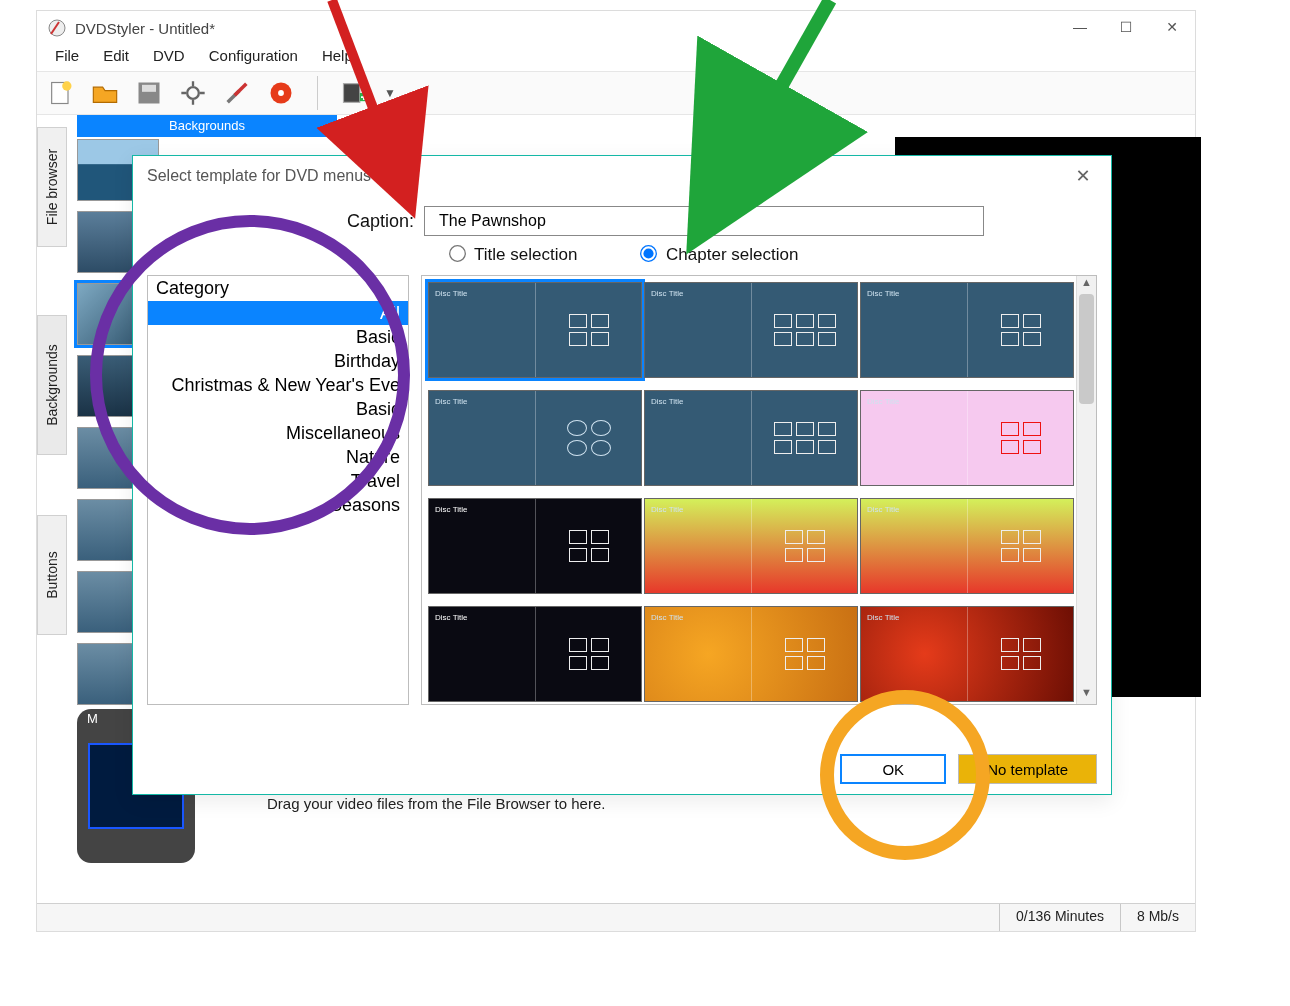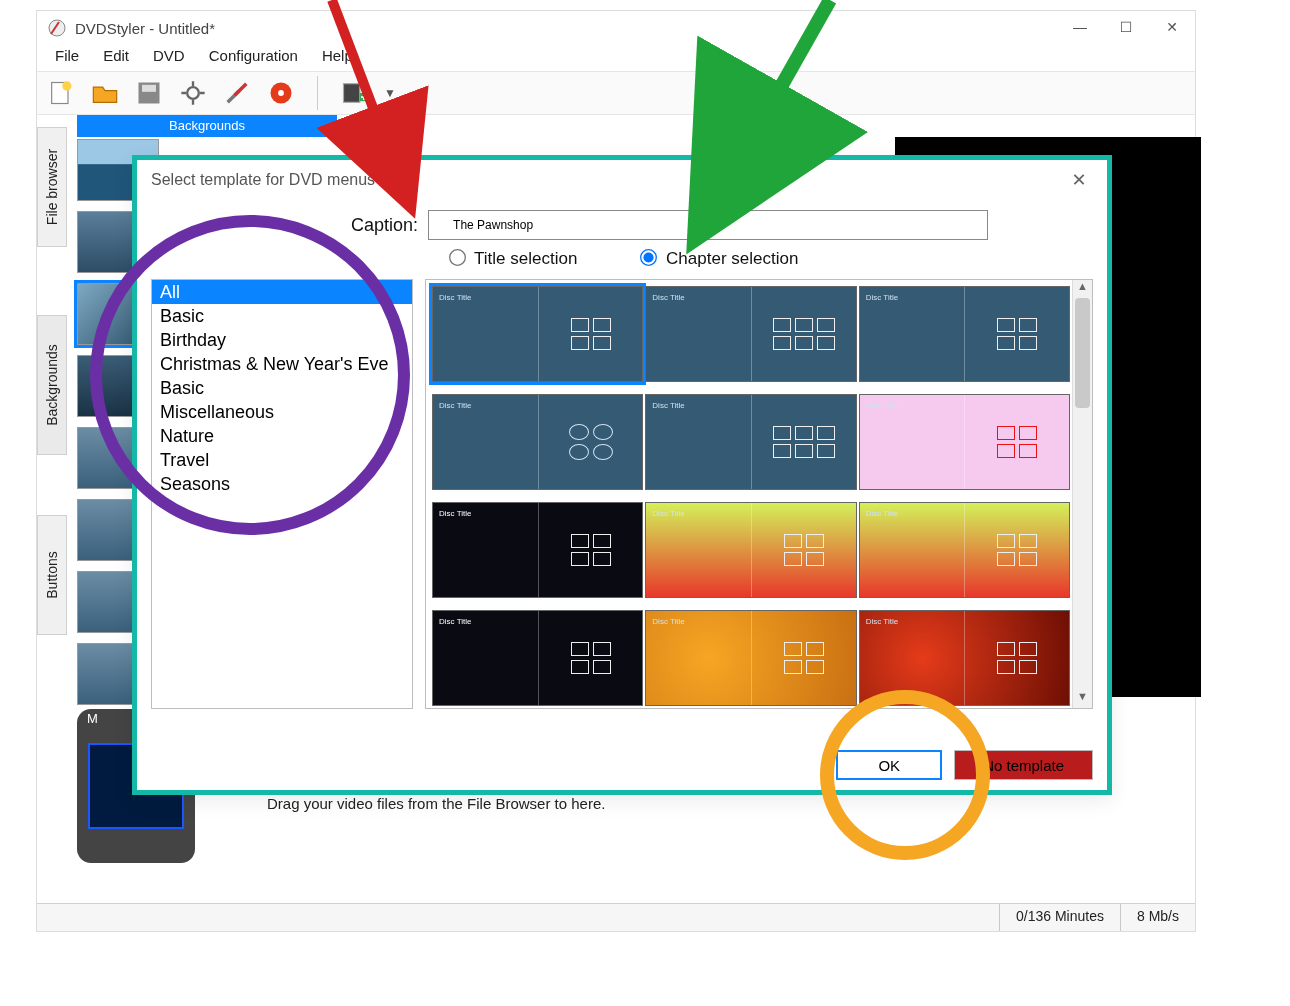--- a/index.html
+++ b/index.html
@@ -35,33 +35,33 @@
   .track-area { position:absolute; left:40px; bottom:6px; right:8px; height:180px; }
   .track-tile { position:absolute; left:0; top:6px; width:118px; height:154px; border-radius:14px; background:#444; display:flex; align-items:center; justify-content:center; }
   .track-tile .inner { width:96px; height:86px; background:#001b3f; border:2px solid #1a57ff; }
   .track-tile .lbl { position:absolute; top:2px; left:10px; color:#fff; font-size:13px; }
   .drag-hint { position:absolute; left:190px; top:92px; font-size:15px; color:#222; }
   .statusbar { position:absolute; left:0; right:0; bottom:0; height:28px; border-top:1px solid #d0d0d0; background:#f6f6f6; display:flex; }
   .statusbar .cell { border-left:1px solid #c8c8c8; padding:4px 16px; font-size:14px; color:#222; }
   .statusbar .spacer { flex:1; }
 
   
-  .dialog { position:absolute; left:132px; top:155px; width:980px; height:640px; background:#fff; border:5px solid #14b8a6; box-shadow:0 6px 20px rgba(0,0,0,.08); }
+  .dialog { position:absolute; left:132px; top:155px; width:980px; height:640px; background:#fff; border:1px solid #14b8a6; box-shadow:0 6px 20px rgba(0,0,0,.08); }
   .dialog .dlg-title { height:40px; display:flex; align-items:center; padding-left:14px; font-size:16px; color:#555; position:relative; }
   .dialog .dlg-close { position:absolute; right:8px; top:6px; width:40px; height:28px; display:flex; align-items:center; justify-content:center; color:#666; font-size:18px; }
   .dlg-body { position:absolute; left:0; right:0; top:40px; bottom:48px; padding:10px 14px; }
   .caption-row { display:flex; align-items:center; gap:10px; margin-bottom:8px; }
   .caption-row label { font-size:18px; color:#111; margin-left:200px;}
-  .caption-row input { flex:0 0 560px; height:30px; border:1px solid #888; padding:2px 24px; font-size:12px; }
+  .caption-row input { flex:0 0 560px; height:30px; border:1px solid #888; padding:2px 14px; font-size:16px; }
   .radio-row { display:flex; justify-content:center; gap:60px; font-size:17px; color:#111; margin-bottom:10px; }
   .radio-row input { transform:scale(1.3); margin-right:6px; }
   .panels { display:flex; gap:12px; height:430px; }
   .cat-panel { width:262px; border:1px solid #bdbdbd; background:#fff; font-size:18px; }
   .cat-panel .cat-head { padding:2px 8px; }
-  .cat-list .cat-item { padding:0 8px; line-height:24px; cursor:default; }
+  .cat-list .cat-item { padding:0 8px; line-height:24px; cursor:default;text-align:right; }
   .cat-list .cat-item.selected { background:#0a84ff; color:#fff; }
   .template-grid { flex:1; border:1px solid #bdbdbd; position:relative; overflow:hidden; }
   .template-grid .tg-inner { position:absolute; left:6px; right:22px; top:6px; bottom:0; display:grid; grid-template-columns:repeat(3,1fr); grid-auto-rows:96px; gap:12px 2px; }
   .template-card { border:1px solid #666; background:#345a74; position:relative; overflow:hidden; }
   .template-card.selected { outline:3px solid #0a84ff; }
   .template-card .half { position:absolute; top:0; bottom:0; width:50%; }
   .template-card .half.right { right:0; border-left:1px solid rgba(255,255,255,.3); display:flex; align-items:center; justify-content:center; }
   .template-card .boxes { display:grid; grid-template-columns:repeat(2,18px); grid-auto-rows:14px; gap:4px; }
   .template-card .boxes.big { grid-template-columns:repeat(3,18px); }
   .template-card .boxes div { border:1px solid #eee; }
@@ -73,21 +73,21 @@
   .template-card.xmas { background:linear-gradient(#d4f05a,#e7382a); }
   .template-card.hearts-gold { background:radial-gradient(circle at 30% 50%, #f6a623, #c97013); }
   .template-card.hearts-red { background:radial-gradient(circle at 30% 50%, #e53b1a, #6e0f04); }
   .template-card .circles { display:grid; grid-template-columns:repeat(2,20px); grid-auto-rows:16px; gap:4px; }
   .template-card .circles div { border:1px solid #cfe2ef; border-radius:50%; }
   .vscroll { position:absolute; right:0; top:0; bottom:0; width:20px; background:#f1f1f1; border-left:1px solid #dcdcdc; }
   .vscroll .thumb { position:absolute; top:18px; left:2px; right:2px; height:110px; background:#c9c9c9; border-radius:4px; }
   .vscroll .arrow { position:absolute; left:0; right:0; height:18px; text-align:center; font-size:11px; color:#666; }
   .vscroll .arrow.up { top:0; } .vscroll .arrow.dn { bottom:0; }
   .dlg-buttons { position:absolute; right:14px; bottom:10px; display:flex; gap:12px; }
-  .dlg-buttons button { height:30px; padding:0 28px; font-size:15px; background:#b91c1c; border:1px solid #bbb; }
+  .dlg-buttons button { height:30px; padding:0 28px; font-size:15px; background:#eab308; border:1px solid #bbb; }
   .dlg-buttons button.primary { border:2px solid #0a84ff; background:#fff; padding:4px 40px; }
 
   
   .anno { position:absolute; pointer-events:none; }
   .circle { border-radius:50%; }
   .purple-circle { left:90px; top:215px; width:320px; height:320px; border:12px solid #6a2fa5; }
   .orange-circle { left:820px; top:690px; width:170px; height:170px; border:14px solid #f5a623; }
 </style>
 </head>
 <body>
@@ -229,20 +229,21 @@
         <span>Title selection</span>
       </label>
       <label>
         <input type="radio" name="selmode" checked="" style="">
         <span>Chapter selection</span>
       </label>
     </div>
 
     <div class="panels">
       <div class="cat-panel">
+        <div class="cat-head">Category</div>
         <div class="cat-list" id="cat-list">
             <div class="cat-item selected">All</div>
             <div class="cat-item">Basic</div>
             <div class="cat-item">Birthday</div>
             <div class="cat-item">Christmas &amp; New Year's Eve</div>
             <div class="cat-item">Basic</div>
             <div class="cat-item">Miscellaneous</div>
             <div class="cat-item">Nature</div>
             <div class="cat-item">Travel</div>
             <div class="cat-item">Seasons</div>

